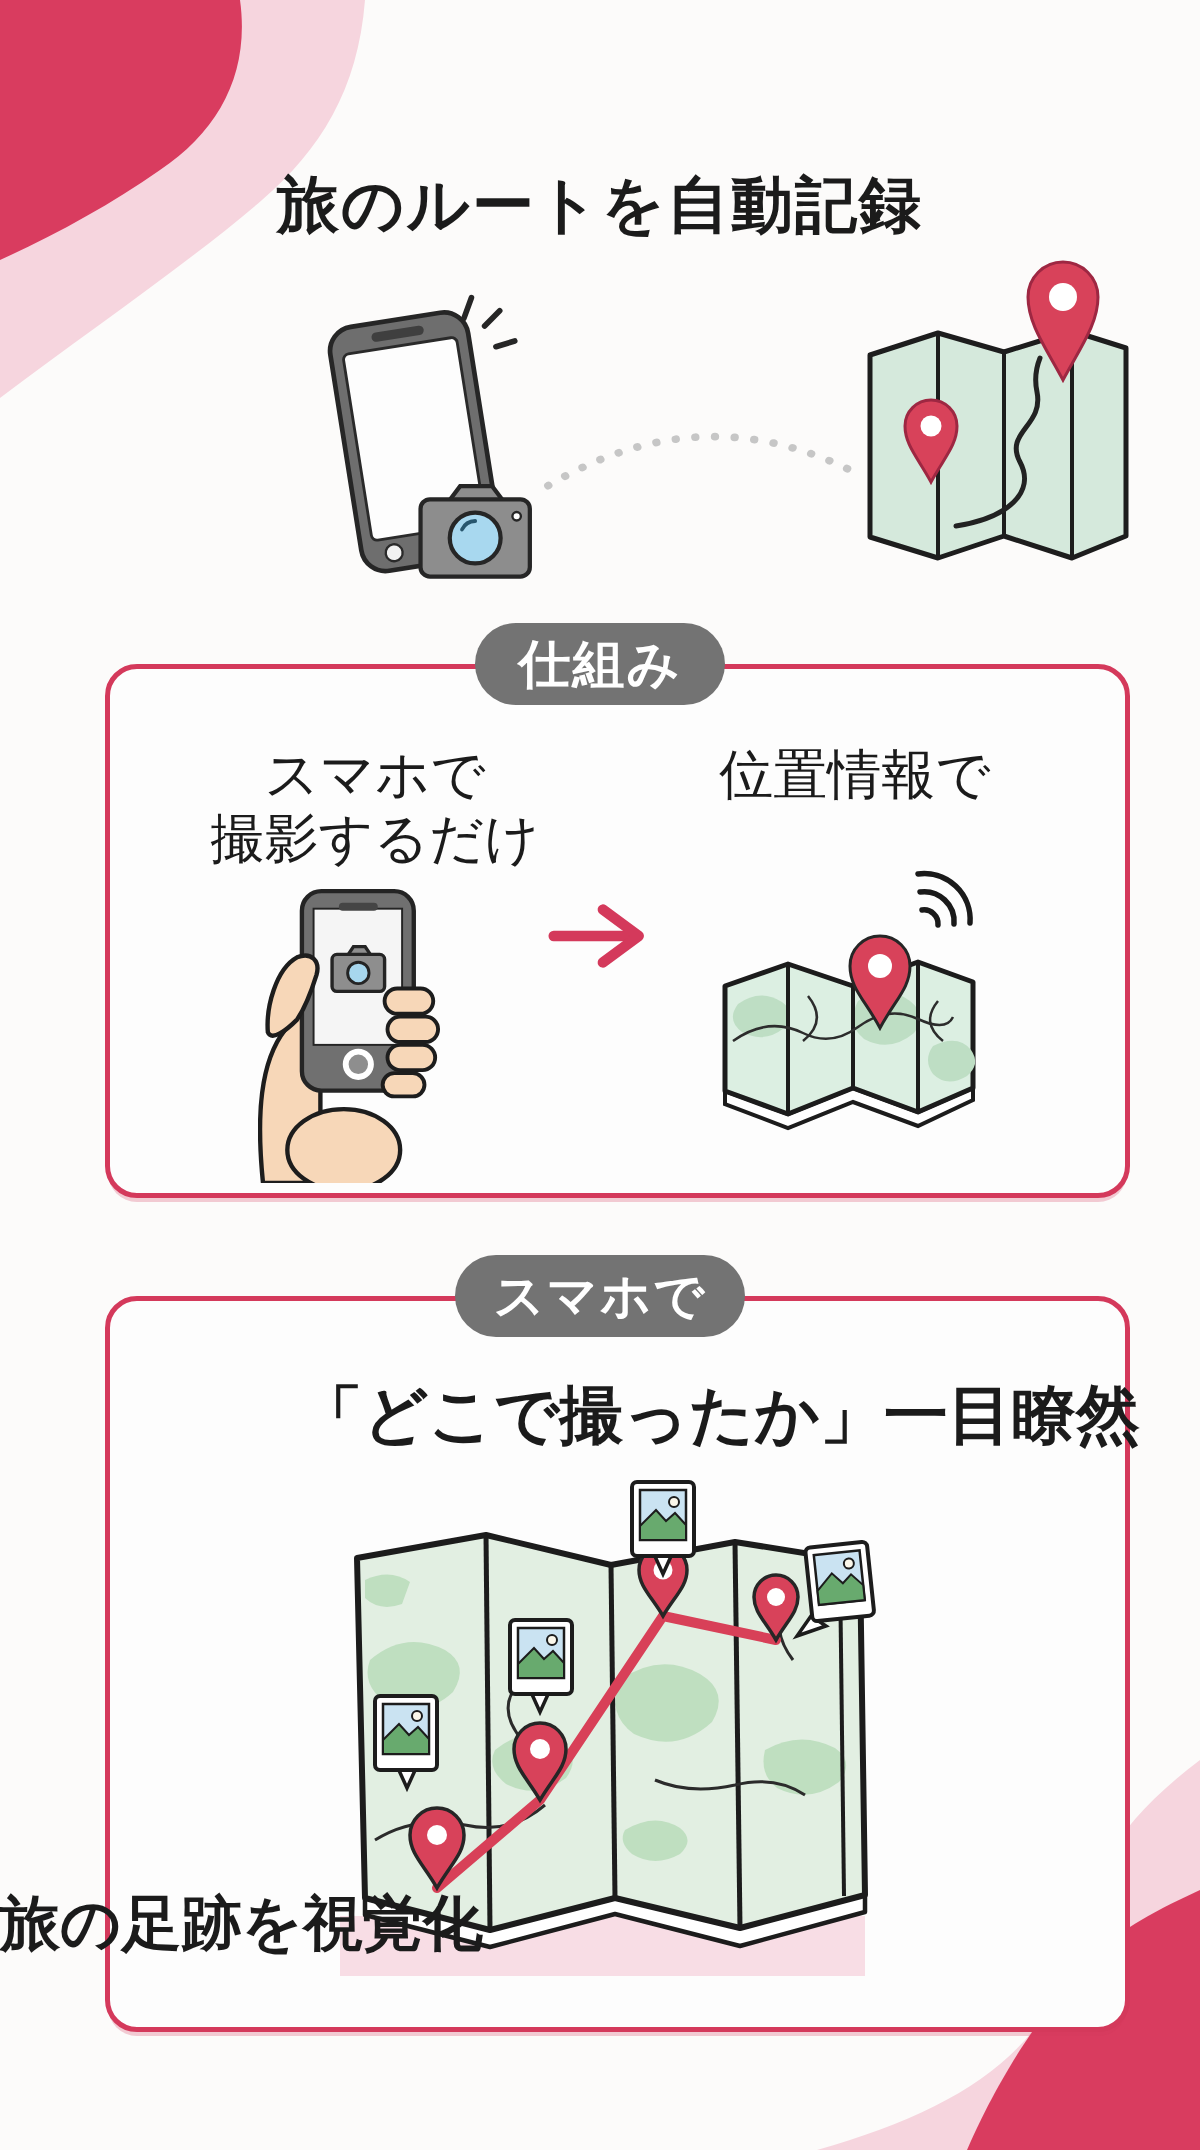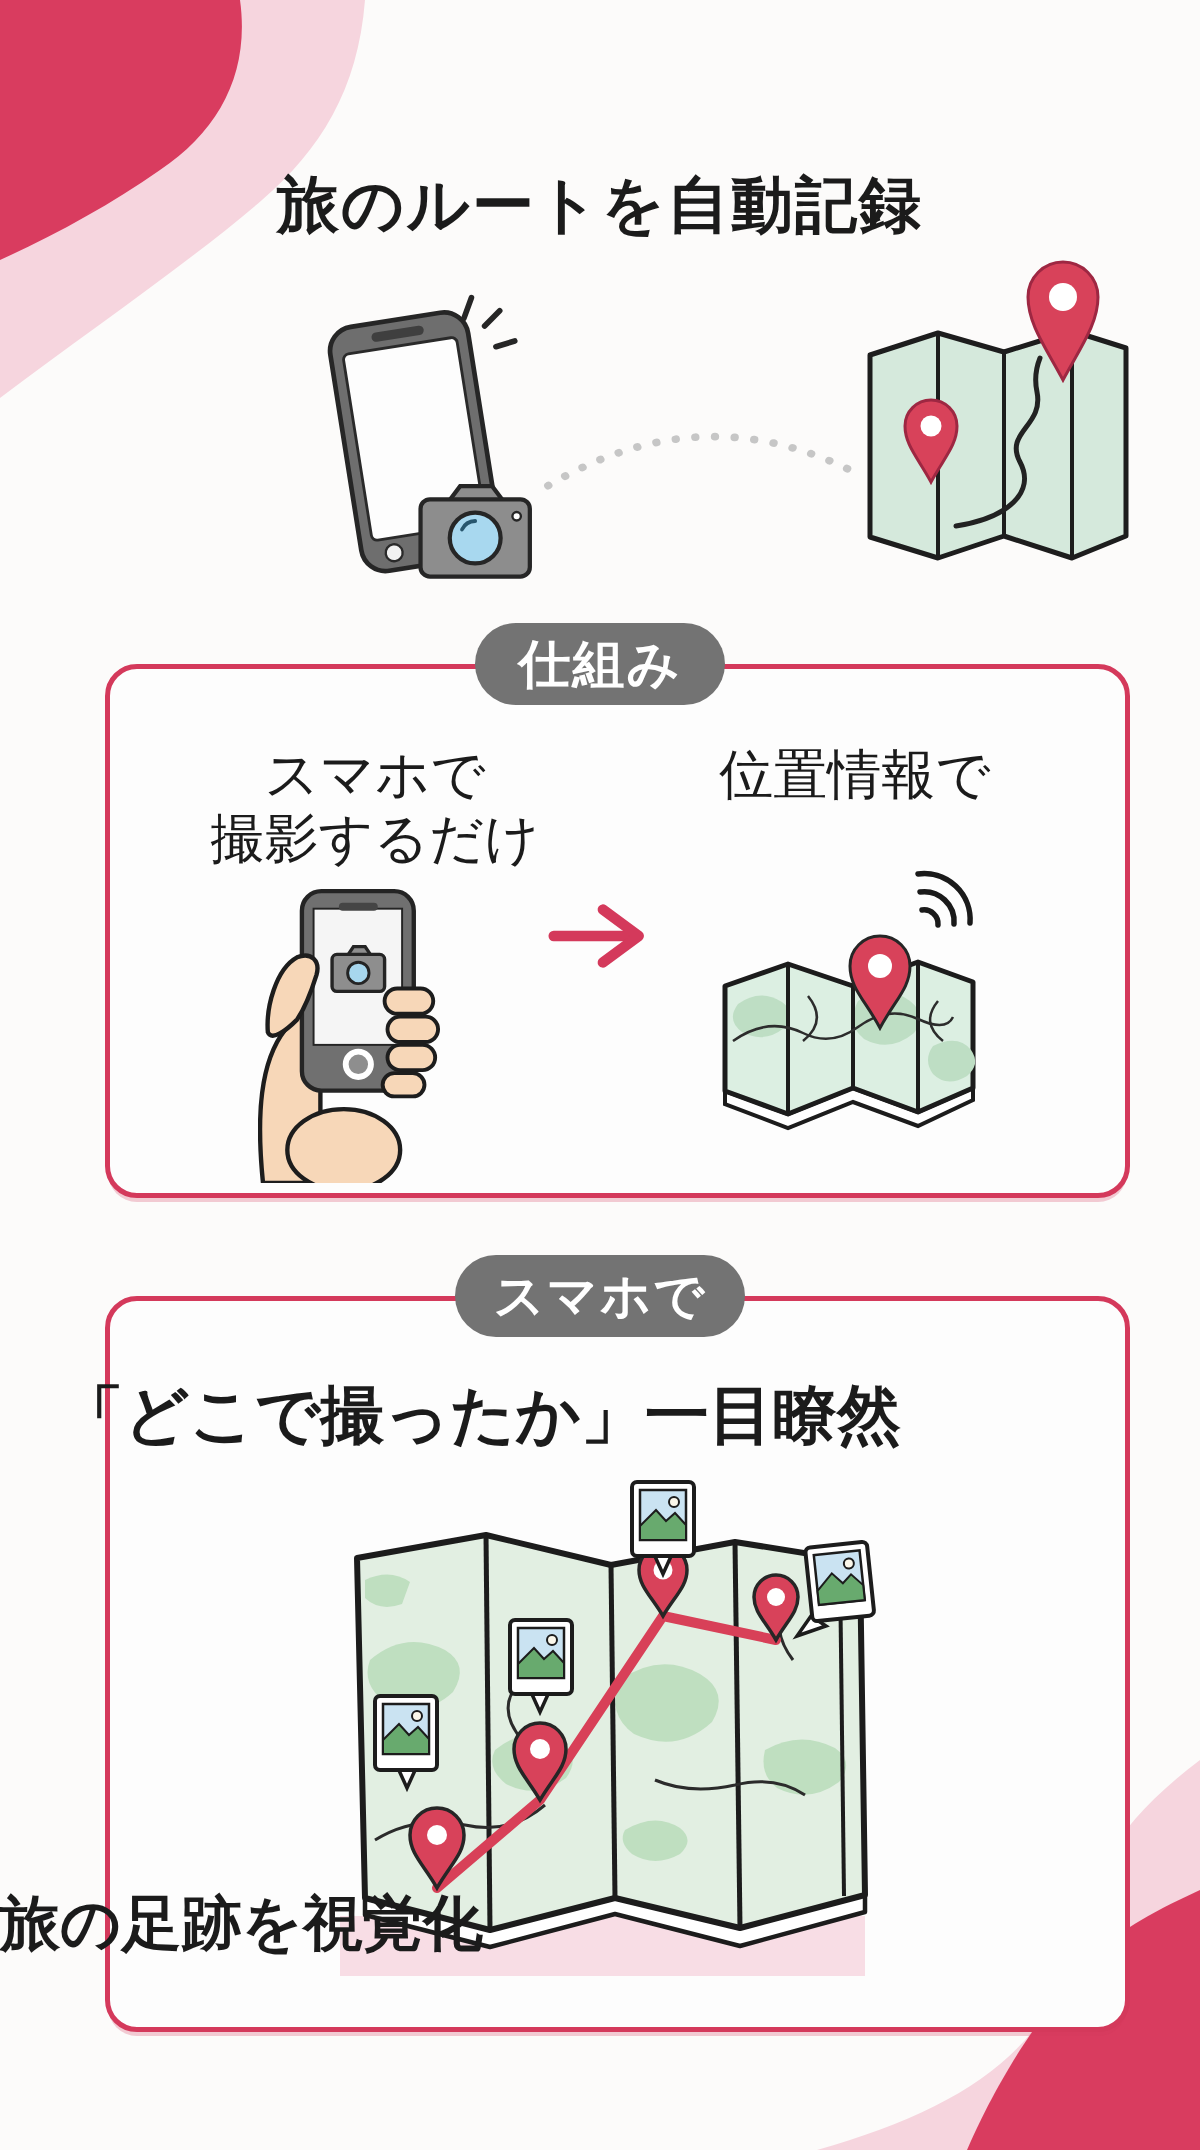--- a/index.html
+++ b/index.html
@@ -20,21 +20,21 @@
   }
   .badge{
     background:#737373;border-radius:41px;color:#ffffff;
     text-align:center;font-weight:800;z-index:3;
   }
   .badge-inner{line-height:82px;font-size:52px;letter-spacing:2px;}
   .col-head{
     text-align:center;font-size:54px;font-weight:400;line-height:64px;z-index:2;
   }
   .merit-head{
-    left:60px;top:1372px;width:1080px;text-align:left;
+    left:60px;top:1372px;width:1080px;text-align:right;
     font-size:64px;font-weight:800;z-index:2;
   }
   .footer-highlight{
     left:340px;top:1916px;width:525px;height:60px;background:#f8dde5;z-index:1;
   }
   .footer-text{
     left:0;top:1884px;width:1200px;text-align:left;
     font-size:60px;font-weight:800;z-index:2;
   }
   svg{display:block;}

